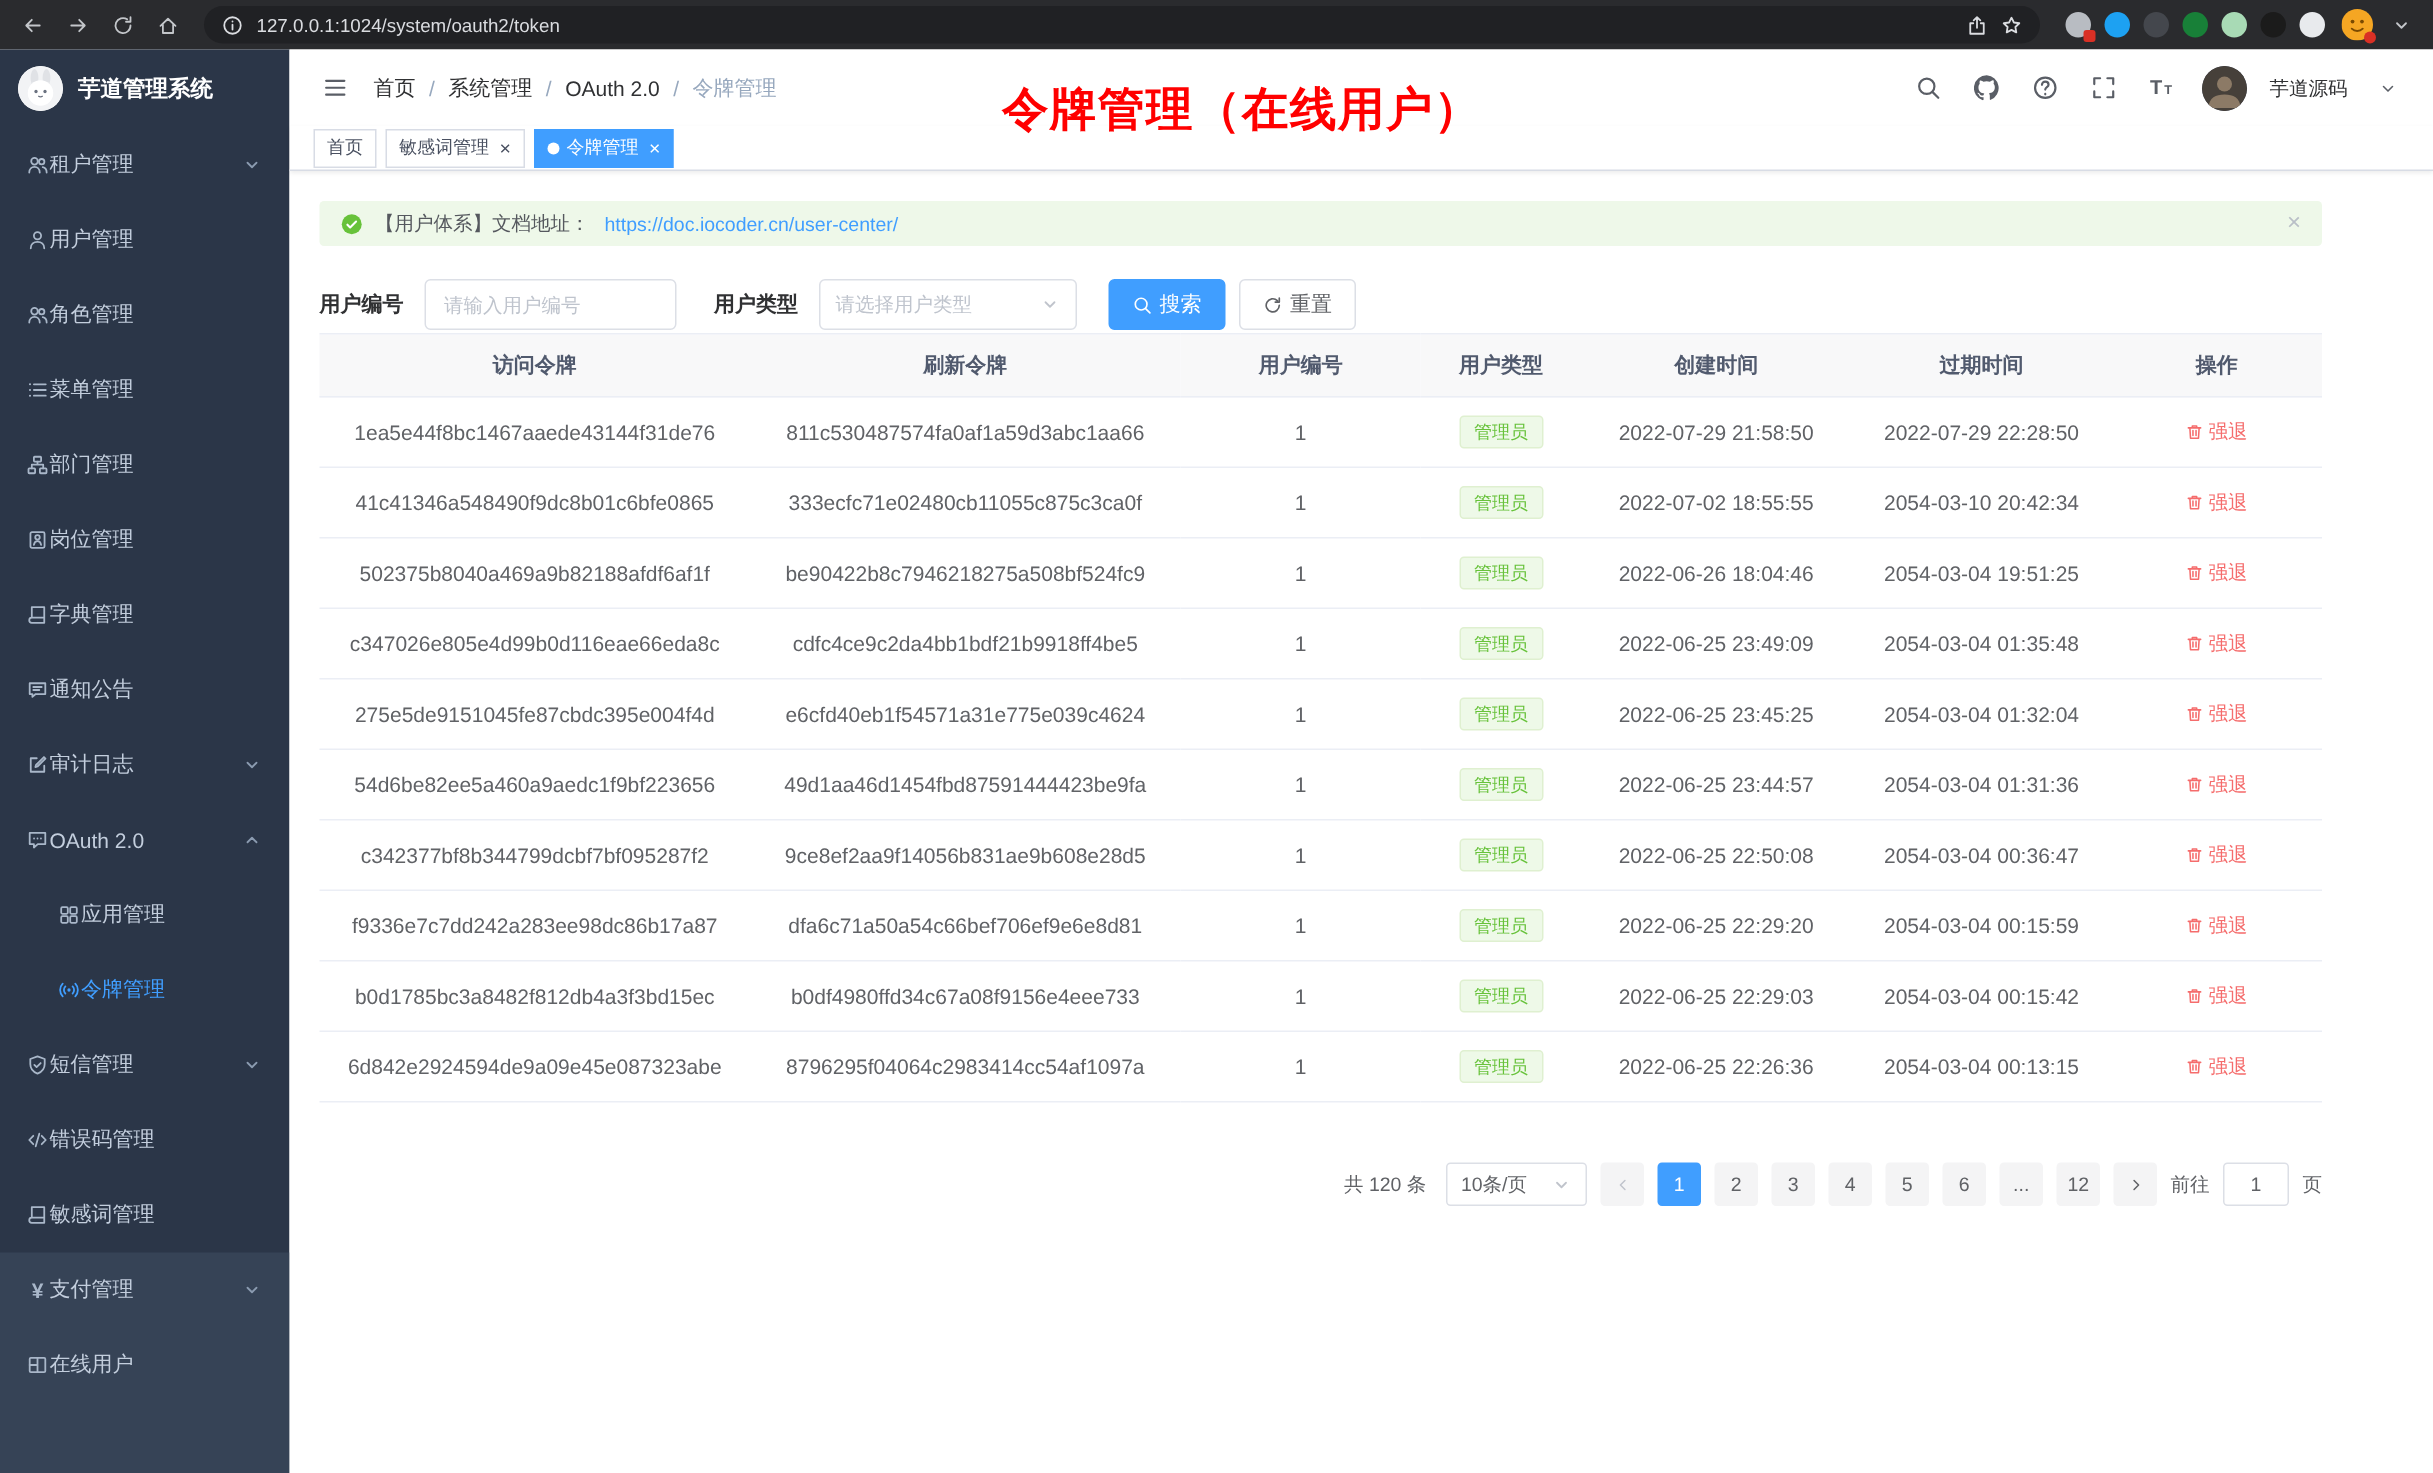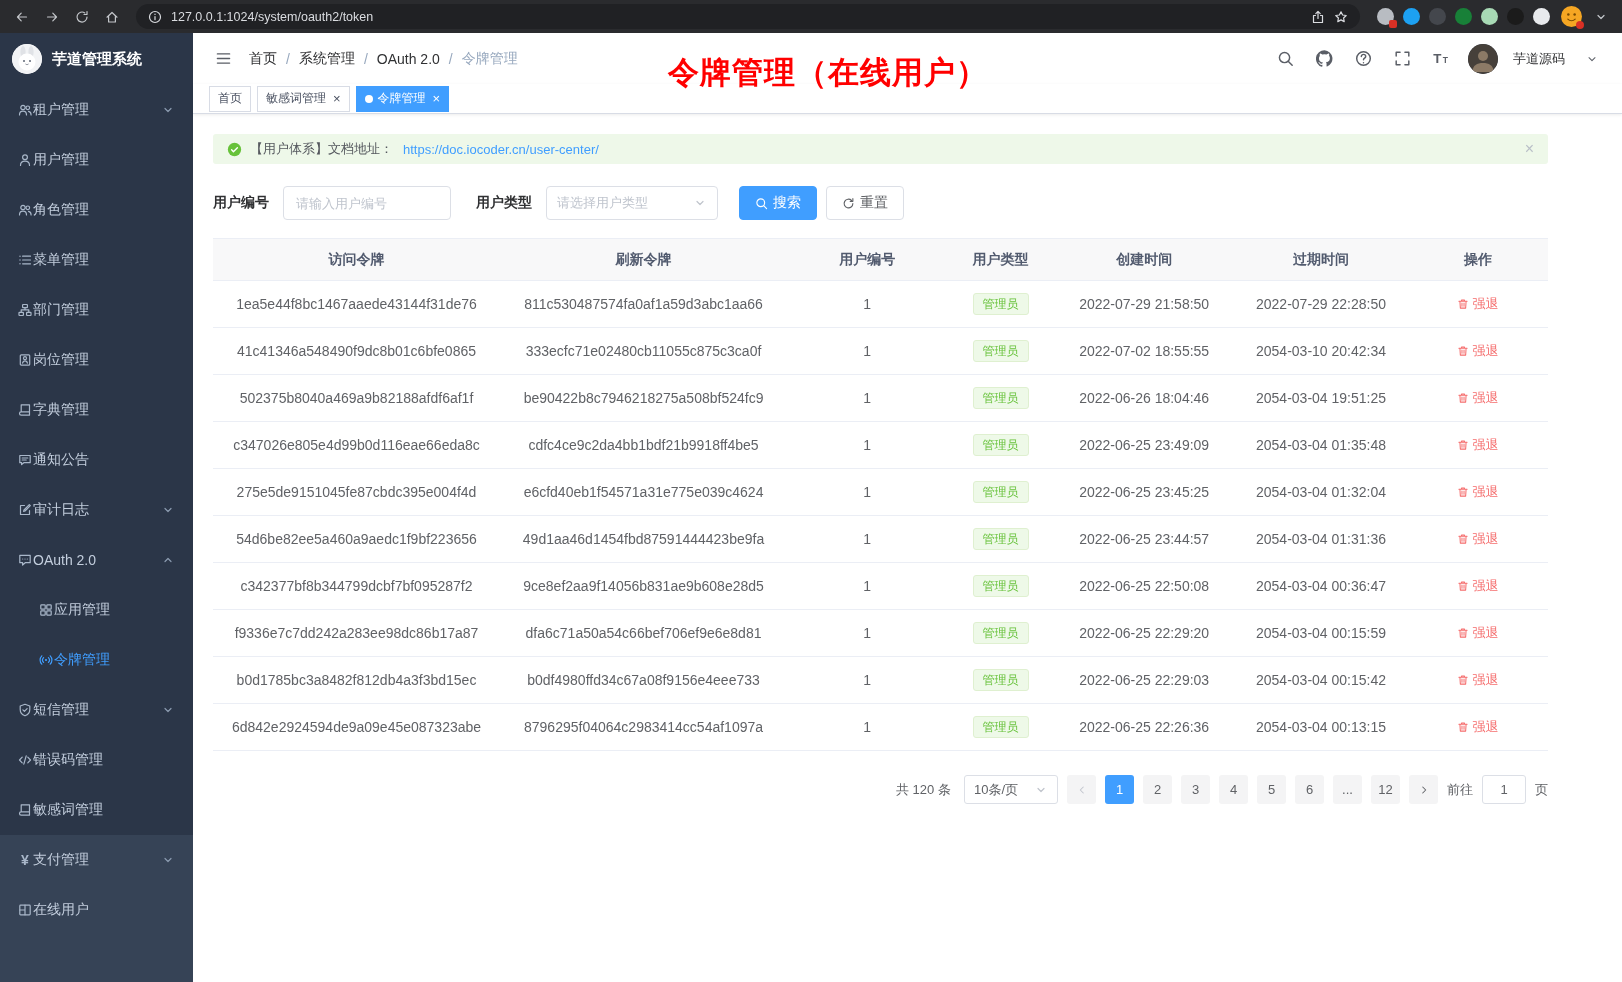--- a/index.html
+++ b/index.html
@@ -69,29 +69,29 @@
   .f-label{font-size:14px;font-weight:bold;color:#303133;margin-right:5px;white-space:nowrap}
   .lbl2{margin-left:16px}
   .f-input{width:168px;height:34px;border:1px solid #dcdfe6;border-radius:4px;padding:0 12px;font-size:13px;color:#606266;outline:none}
   .f-input::placeholder{color:#bfc4cd}
   .f-select{width:172px;height:34px;border:1px solid #dcdfe6;border-radius:4px;padding:0 10px;display:flex;align-items:center;justify-content:space-between;color:#bfc4cd;font-size:13px;cursor:pointer;margin-right:12px}
   .f-select .icon{color:#c0c4cc}
   .btn{height:34px;border-radius:4px;display:inline-flex;align-items:center;gap:5px;padding:0 15px;font-size:14px;cursor:pointer;border:1px solid #dcdfe6;background:#fff;color:#606266}
   .btn.primary{background:#409eff;border-color:#409eff;color:#fff}
   .btn .icon svg{width:13px;height:13px}
 
-  .table-wrap{margin-top:18px}
+  .table-wrap{margin-top:2px}
   table{width:100%;border-collapse:collapse;table-layout:fixed;font-size:14px;color:#606266}
   th{background:#f8f8f9;color:#515a6e;font-weight:bold;height:42px;border-top:1px solid #ebeef5;border-bottom:1px solid #ebeef5;text-align:center}
   td{height:47px;border-bottom:1px solid #ebeef5;text-align:center;white-space:nowrap;overflow:hidden;text-overflow:ellipsis}
   .tag{display:inline-block;background:#eef9e8;border:1px solid #dff0d0;color:#67c23a;font-size:12px;padding:3px 9px;border-radius:3px;line-height:1.2}
   .danger-link{color:#f56c6c;font-size:13px;cursor:pointer;display:inline-flex;align-items:center;gap:3px;text-decoration:none}
   .danger-link svg{width:12px;height:12px}
 
-  .pagination{display:flex;align-items:center;justify-content:flex-end;gap:9px;margin:24px 0;font-size:13px;color:#606266}
+  .pagination{display:flex;align-items:center;justify-content:flex-end;gap:9px;margin:40px 0;font-size:13px;color:#606266}
   .pg-total{margin-right:4px;white-space:nowrap}
   .pg-size{height:29px;border:1px solid #dcdfe6;border-radius:3px;display:flex;align-items:center;gap:16px;padding:0 9px;color:#606266;cursor:pointer;white-space:nowrap}
   .pg-size .icon{color:#c0c4cc}
   .pg-btn{min-width:29px;height:29px;border:none;border-radius:3px;background:#f4f4f5;color:#606266;font-size:13px;display:inline-flex;align-items:center;justify-content:center;cursor:pointer;padding:0 6px}
   .pg-btn svg{width:12px;height:12px}
   .pg-btn.active{background:#409eff;color:#fff}
   .pg-btn.disabled{color:#c0c4cc;cursor:default}
   .pg-pages{display:inline-flex;gap:9px}
   .pg-goto-input{width:44px;height:29px;border:1px solid #dcdfe6;border-radius:3px;text-align:center;font-size:13px;color:#606266;outline:none}
 

